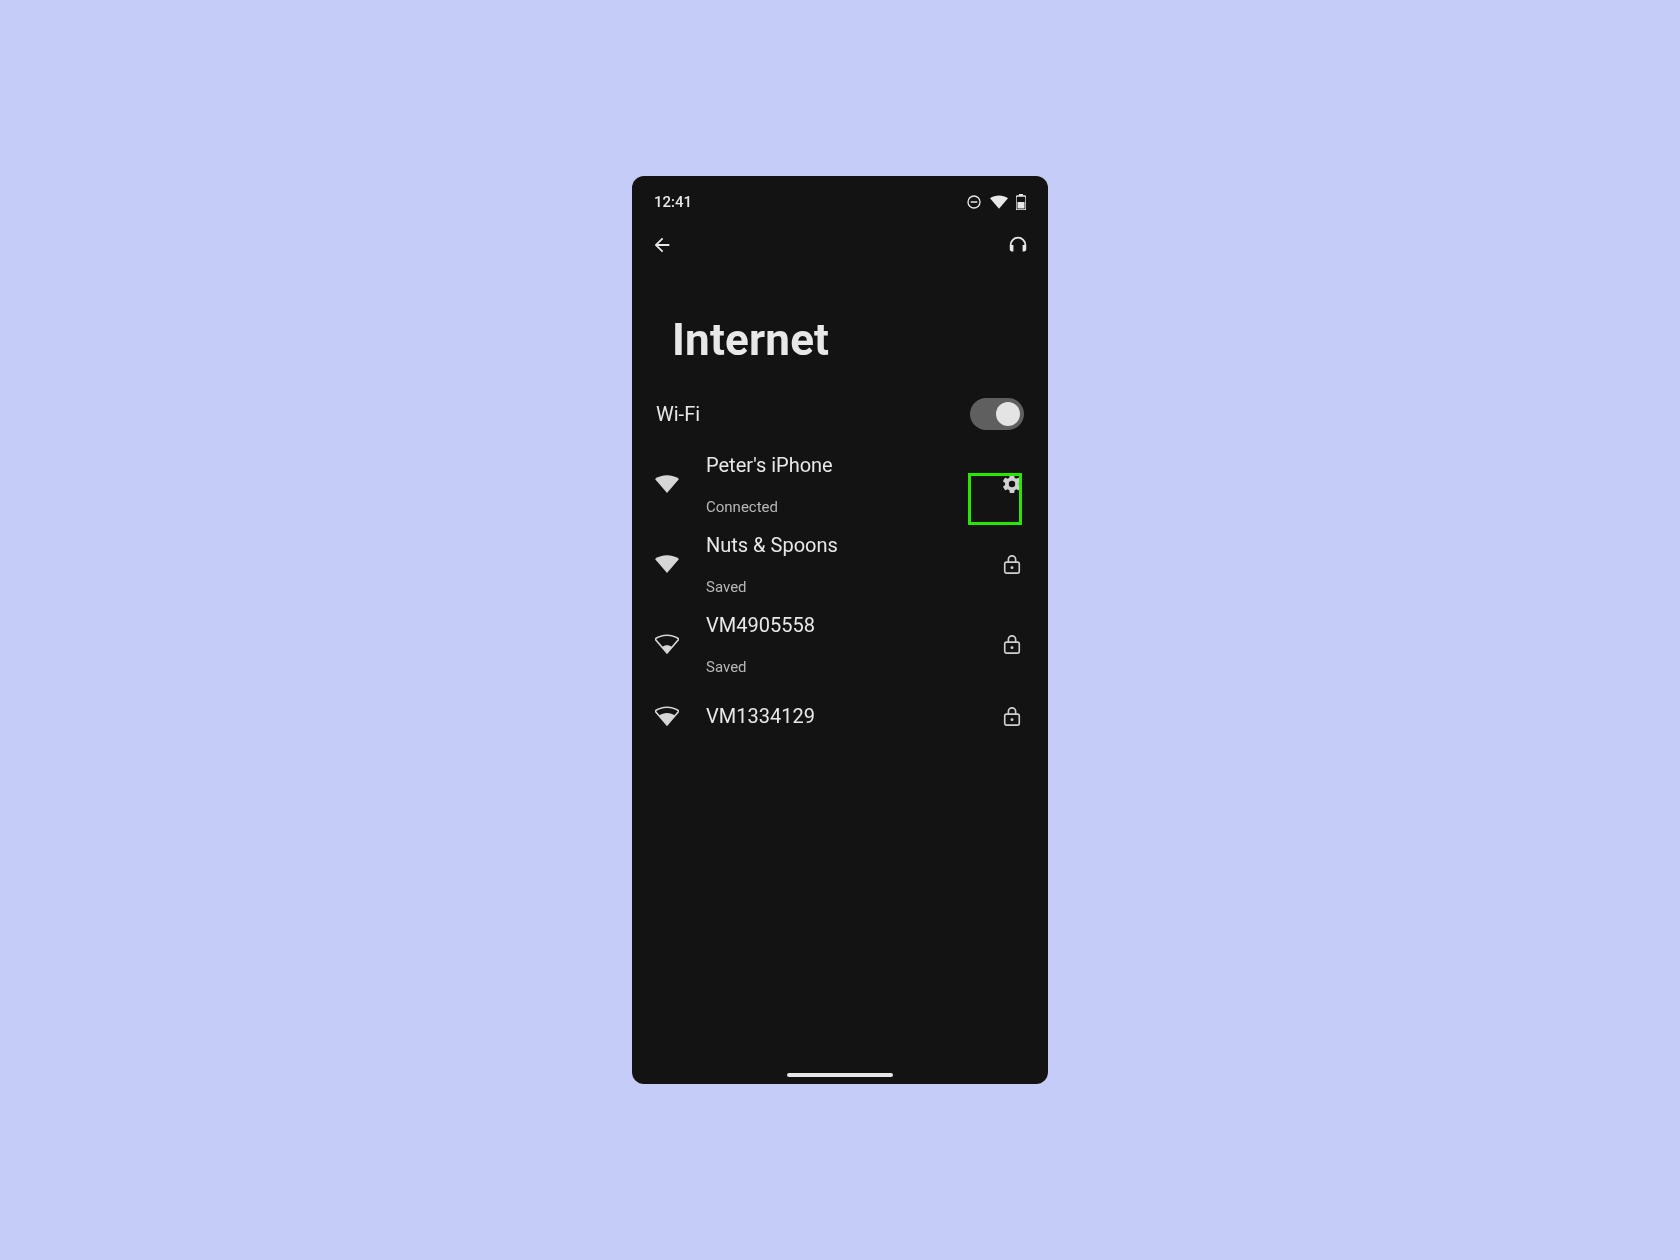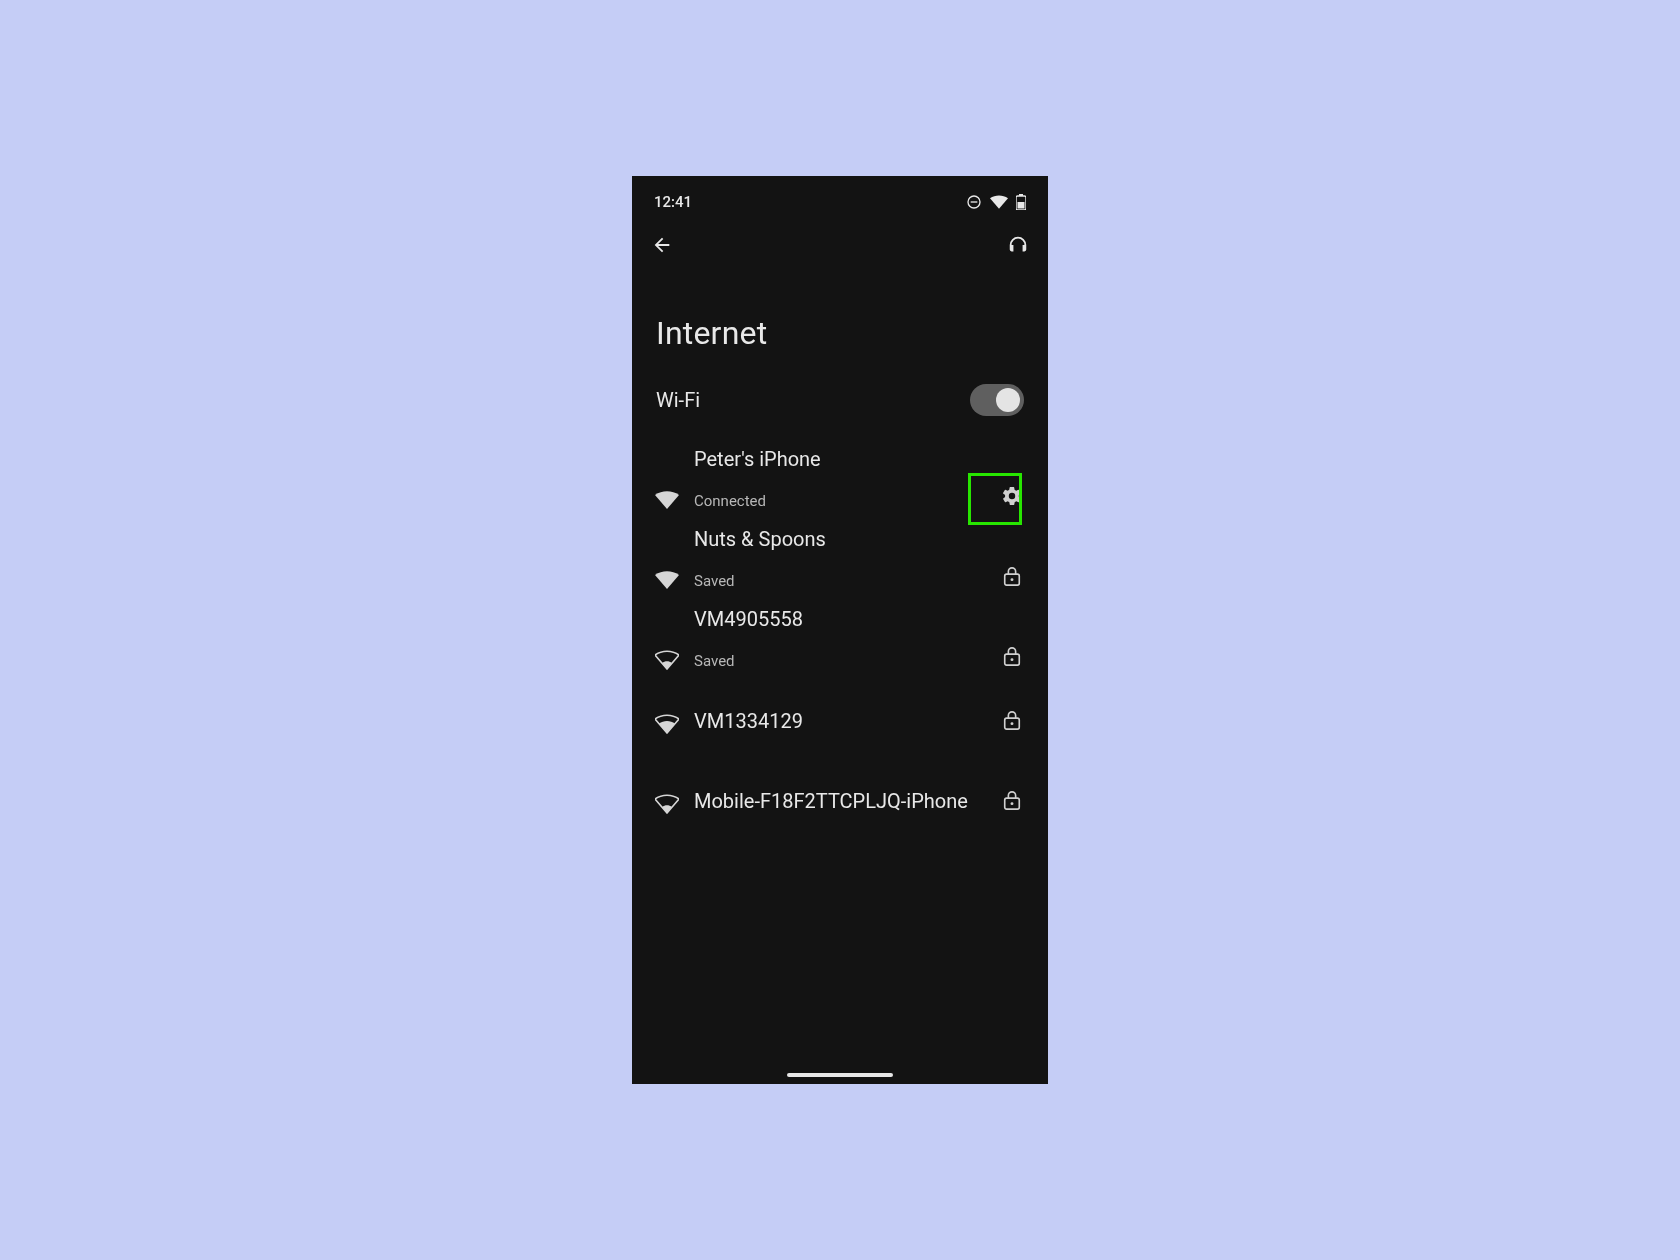--- a/index.html
+++ b/index.html
@@ -10,21 +10,21 @@
     display: flex;
     align-items: center;
     justify-content: center;
     font-family: Roboto, "Helvetica Neue", Arial, sans-serif;
     -webkit-font-smoothing: antialiased;
   }
   .phone {
     width: 416px;
     height: 908px;
     background: #131313;
-    border-radius: 0;
+    border-radius: 12px;
     position: relative;
     overflow: hidden;
     color: #e8e8e8;
   }
   .status-bar {
     height: 28px;
     padding: 0 22px;
     margin-top: 12px;
     display: flex;
     align-items: center;
@@ -37,23 +37,23 @@
   .top-bar {
     height: 50px;
     padding: 0 18px;
     margin-top: 4px;
     display: flex;
     align-items: center;
     justify-content: space-between;
   }
   .top-bar .icon-btn { width: 24px; height: 24px; display:inline-flex; align-items:center; justify-content:center; }
   .page-title {
-    padding: 44px 24px 18px 24px;
-    font-size: 32px;
-    font-weight: 400;
+    padding: 44px 24px 18px 40px;
+    font-size: 44px;
+    font-weight: 700;
     letter-spacing: 0.2px;
   }
   .row {
     padding: 0 24px;
     display: flex;
     align-items: center;
     gap: 20px;
   }
   .wifi-row {
     height: 60px;
@@ -67,22 +67,22 @@
   }
   .toggle-knob {
     width: 24px; height: 24px; border-radius: 50%;
     background: #e4e4e4;
     position: absolute; top: 4px; right: 4px;
   }
   .network {
     height: 64px;
     padding: 0 22px;
     display: flex;
-    align-items: flex-end;
-    gap: 14px;
+    align-items: center;
+    gap: 26px;
   }
   .network.tall { height: 80px; }
   .wifi-icon {
     width: 26px;
     display: flex;
     align-items: center;
     justify-content: center;
     color: #d6d6d6;
   }
   .network-text { flex: 1; min-width: 0; }
@@ -234,36 +234,18 @@
           <div class="network-name">VM1334129</div>
         </div>
         <span class="right-icon">
           <svg width="18" height="20" viewBox="0 0 18 22">
             <rect x="1" y="9" width="16" height="12" rx="2" fill="none" stroke="#d0d0d0" stroke-width="1.8"></rect>
             <path d="M5 9 V6 a4 4 0 0 1 8 0 V9" fill="none" stroke="#d0d0d0" stroke-width="1.8"></path>
             <circle cx="9" cy="15" r="1.6" fill="#d0d0d0"></circle>
           </svg>
         </span>
       </div>
-      <div class="network tall">
-        <span class="wifi-icon">
-          <svg width="24" height="20" viewBox="0 0 24 18">
-            <path d="M12 18 L0 4 C7 -1 17 -1 24 4 Z" fill="none" stroke="#d6d6d6" stroke-width="1.6"></path>
-            <path d="M12 18 L7 12 C10 9.5 14 9.5 17 12 Z" fill="#d6d6d6"></path>
-          </svg>
-        </span>
-        <div class="network-text">
-          <div class="network-name">Mobile-F18F2TTCPLJQ-iPhone</div>
-        </div>
-        <span class="right-icon">
-          <svg width="18" height="20" viewBox="0 0 18 22">
-            <rect x="1" y="9" width="16" height="12" rx="2" fill="none" stroke="#d0d0d0" stroke-width="1.8"></rect>
-            <path d="M5 9 V6 a4 4 0 0 1 8 0 V9" fill="none" stroke="#d0d0d0" stroke-width="1.8"></path>
-            <circle cx="9" cy="15" r="1.6" fill="#d0d0d0"></circle>
-          </svg>
-        </span>
-      </div>
     </div>
 
   <div id="hl" class="highlight-box" style="left: 336px; top: 297px; width: 54px; height: 52px;"></div>
 
   <div class="home-indicator"></div>
 </div>
 
 </body></html>

